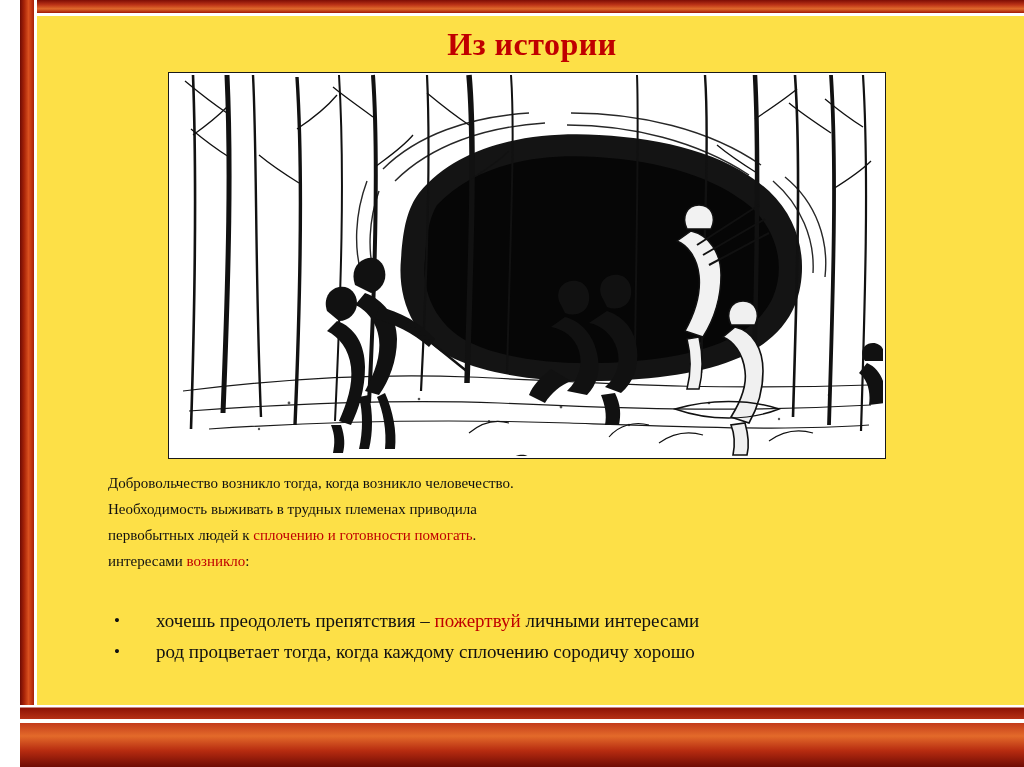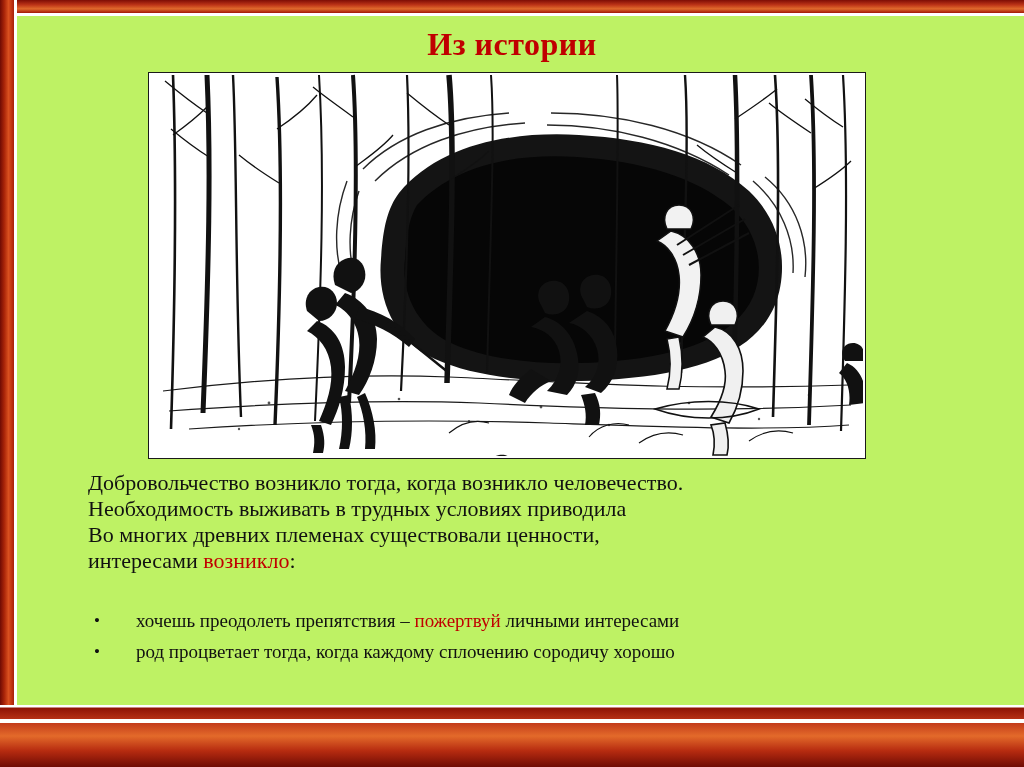--- a/index.html
+++ b/index.html
@@ -12,21 +12,22 @@
     height: 767px;
     overflow: hidden;
     font-family: "Liberation Serif", serif;
     position: relative;
   }
 
   
   .slide {
     position: absolute;
     inset: 0;
-    background: #bef264;
+    background: #fde047;
+    margin-left: 20px;
   }
   .top-band {
     position: absolute;
     top: 0; left: 0; right: 0;
     height: 16px;
     background: linear-gradient(180deg, #8d1007 0%, #c0371b 35%, #e4seven 60%, #9c1a08 100%);
     background: linear-gradient(180deg, #7e0d05 0%, #bc3317 30%, #e06a2c 55%, #a41d08 80%, #6f0b04 100%);
   }
   .top-band-inner {
     position: absolute;
@@ -87,21 +88,21 @@
     background: #ffffff;
     overflow: hidden;
   }
   .illustration svg { display: block; }
 
   .body-text {
     position: absolute;
     top: 470px;
     left: 88px;
     width: 880px;
-    font-size: 22px;
+    font-size: 15px;
     line-height: 26px;
     color: #111111;
     font-family: "Liberation Serif", serif;
   }
   .body-text p { margin: 0; }
   .red { color: #c00000; }
 
   .bullets {
     position: absolute;
     top: 608px;
@@ -281,24 +282,24 @@
         <path d="M506 336 C540 326 580 326 610 336 C580 348 540 348 506 336 Z"></path>
       </g>
     </svg>
   </div>
 
   <div class="body-text">
     <p>
       <span>Добровольчество возникло тогда, когда возникло человечество.</span>
     </p>
     <p>
-      <span>Необходимость выживать в трудных  условиях приводила</span>
+      <span>Необходимость выживать в трудных  племенах приводила</span>
     </p>
     <p>
-      <span> Во многих древних племенах существовали ценности,</span>
+      <span>первобытных людей к </span><span class="red">сплочению и готовности помогать</span><span>.</span>
     </p>
     <p>
       <span>интересами </span><span class="red">возникло</span><span>:</span>
     </p>
   </div>
 
   <div class="bullets">
     <div class="bullet-row">
       <div class="bullet-dot">•</div>
       <div class="bullet-text">

